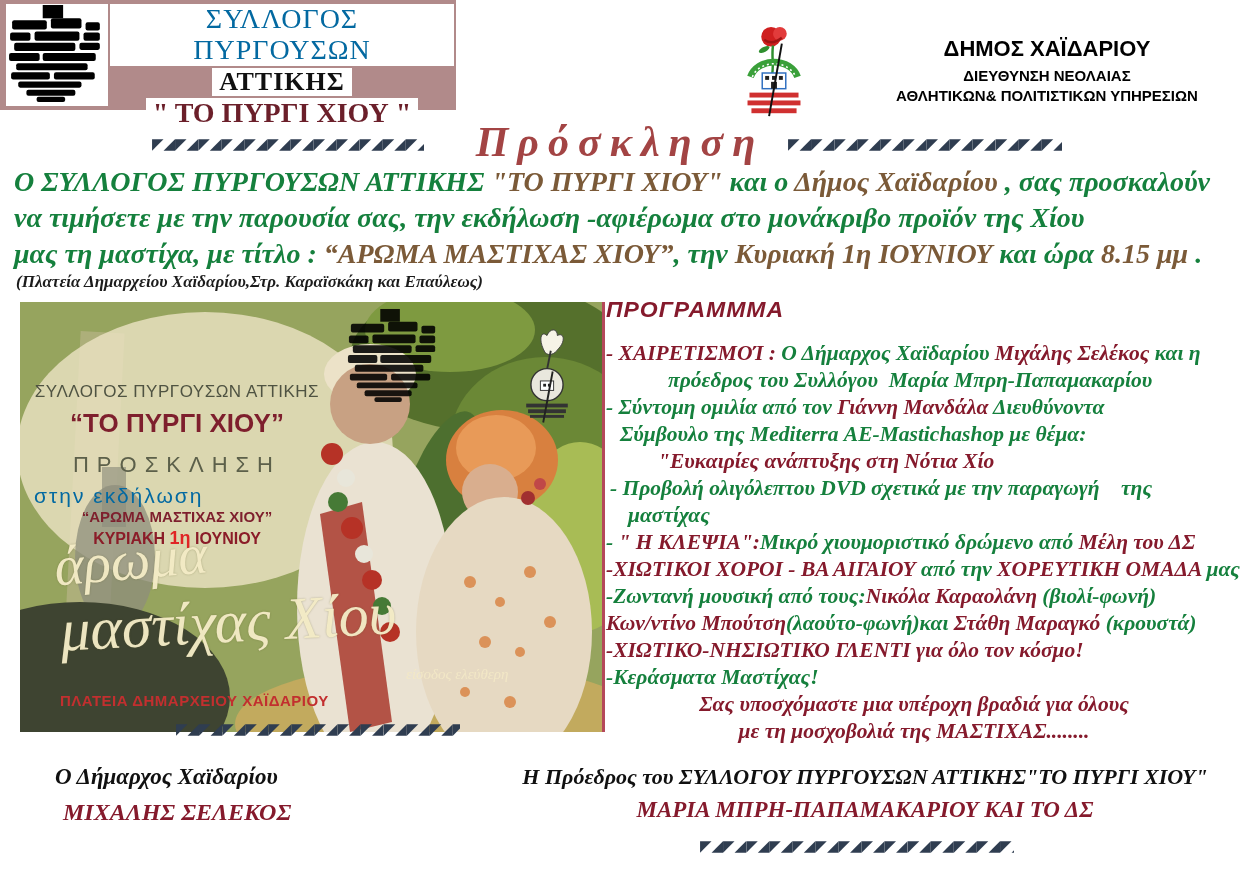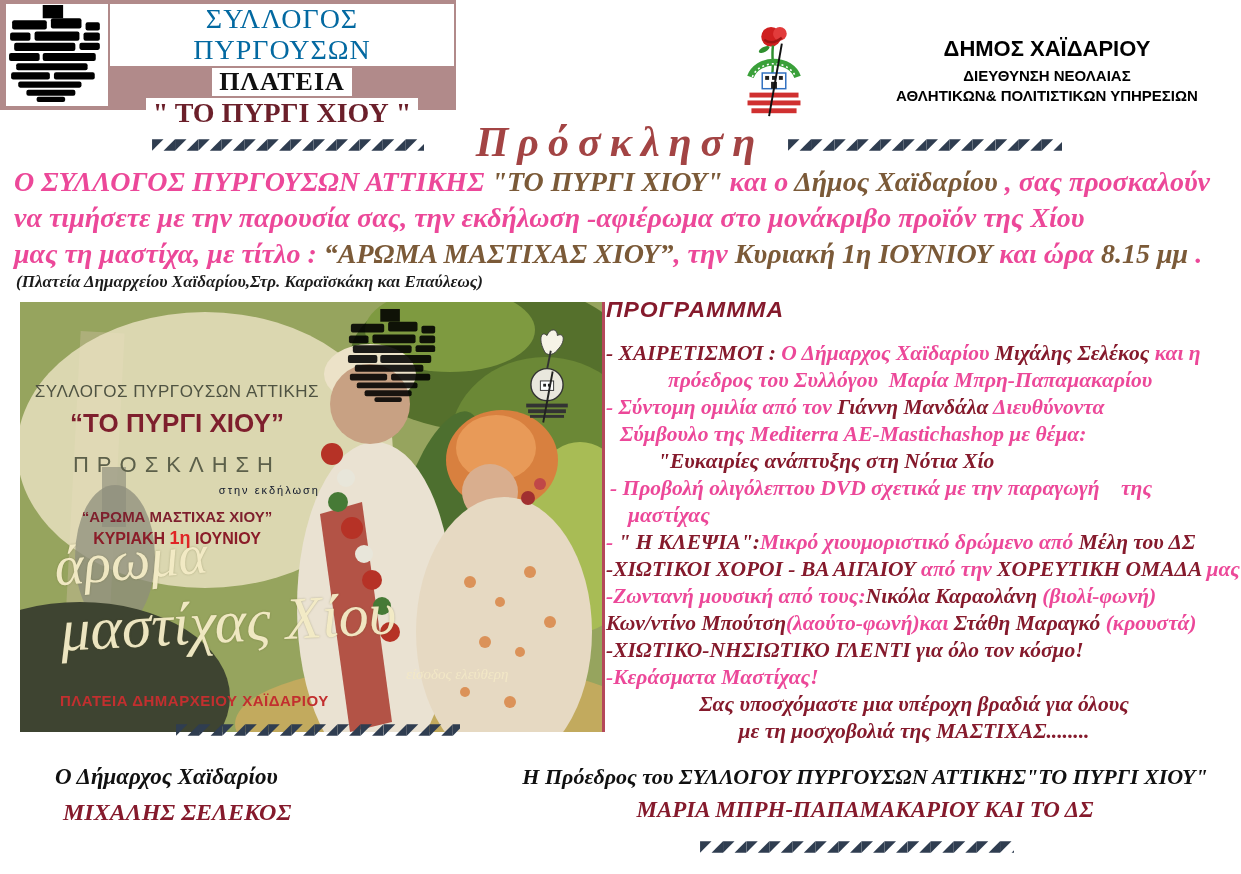--- a/index.html
+++ b/index.html
@@ -32,36 +32,36 @@
        font-family:"DejaVu Sans",sans-serif;font-size:15px;line-height:22px;}
   .orn-a{left:152px;top:133px;width:272px;}
   .orn-b{left:788px;top:133px;width:274px;}
   .orn-c{left:176px;top:718px;width:284px;}
   .orn-d{left:700px;top:835px;width:314px;}
 
   
   .intro{position:absolute;left:14px;top:164px;width:1222px;}
   .intro .tline{font-size:28px;font-weight:bold;font-style:italic;line-height:36px;
                 white-space:pre;color:#141414;}
-  .sb{color:#ec4899;}
+  .sb{color:#15803d;}
   .sn{color:var(--brown);}
   .sr{color:var(--maroon);}
   .venue-note{position:absolute;left:16px;top:272px;font-size:17px;font-weight:bold;
               font-style:italic;color:#1c1c1c;}
 
   
   .poster{position:absolute;left:20px;top:302px;width:582px;height:430px;overflow:hidden;
           border-right:3px solid #b5485a;}
   .poster svg.bg{position:absolute;left:0;top:0;}
   .pov{position:absolute;font-family:"Liberation Sans",sans-serif;}
   .p-assoc{left:14px;top:80px;width:286px;text-align:center;font-size:17px;font-weight:normal;
            color:#4f5342;letter-spacing:.5px;}
   .p-pyrgi{left:14px;top:106px;width:286px;text-align:center;font-size:26px;font-weight:bold;color:#7e1f2d;}
   .p-prosk{left:14px;top:150px;width:286px;text-align:center;font-size:22px;color:#5c604a;letter-spacing:8px;}
-  .p-stin{left:14px;top:182px;width:286px;text-align:right;font-size:11px;color:#0f172a;letter-spacing:2px;}
+  .p-stin{left:14px;top:182px;width:286px;text-align:left;font-size:21px;color:#0369a1;letter-spacing:2px;}
   .p-aroma{left:14px;top:206px;width:286px;text-align:center;font-size:15px;font-weight:bold;color:#7e1f2d;}
   .p-date{left:14px;top:226px;width:286px;text-align:center;font-size:16px;font-weight:bold;
           color:#8b1c28;white-space:pre;}
   .p-date .num{color:var(--bright_red);font-size:18px;}
   .p-script{font-family:"Liberation Serif",serif;font-style:italic;color:rgba(245,237,200,.95);
             text-shadow:0 0 2px rgba(90,90,40,.4);}
   .p-script1{left:34px;top:226px;font-size:56px;transform:rotate(-5deg);}
   .p-script2{left:40px;top:286px;font-size:60px;transform:rotate(-3deg);}
   .p-venue{left:40px;top:390px;font-size:15px;font-weight:bold;color:var(--plateia_red);letter-spacing:.5px;}
   .p-admission{left:386px;top:364px;font-size:15px;font-style:italic;font-family:"Liberation Serif",serif;
@@ -115,21 +115,21 @@
 
 <div class="page">
 
   <div class="banner">
     <svg class="banner-logo" viewBox="0 0 100 100">
       <rect x="0" y="0" width="100" height="100" fill="#fff"></rect>
       <use href="#woodcut"></use>
     </svg>
     <div class="banner-text">
       <div class="bl"><span class="hl assoc-l1">ΣΥΛΛΟΓΟΣ  ΠΥΡΓΟΥΣΩΝ</span></div>
-      <div class="bl"><span class="hl assoc-l2">ΠΛΑΤΕΙΑ</span></div>
+      <div class="bl"><span class="hl assoc-l2">ΑΤΤΙΚΗΣ</span></div>
       <div class="bl"><span class="hl assoc-l3">" ΤΟ ΠΥΡΓΙ ΧΙΟΥ "</span></div>
     </div>
   </div>
 
   <div class="muni">
     <svg class="muni-logo" viewBox="0 0 64 104">
       <circle cx="29" cy="15" r="10" fill="#cf1f1f"></circle>
       <circle cx="38" cy="12" r="7" fill="#e23b3b"></circle>
       <path d="M22,18 Q30,24 40,16" stroke="#9e1414" stroke-width="2.5" fill="none"></path>
       <path d="M31,24 C29,38 33,46 29,58" stroke="#2f8f2f" stroke-width="2.5" fill="none"></path>

